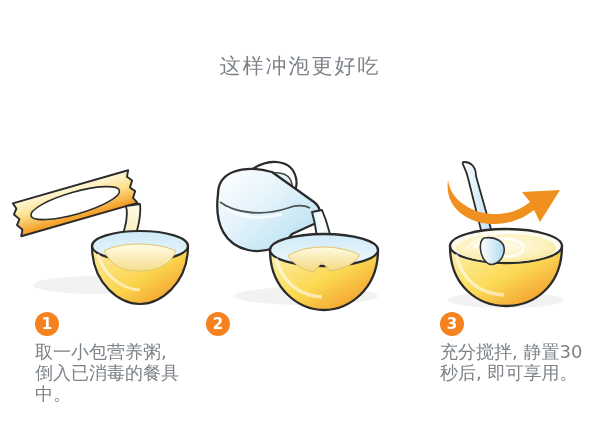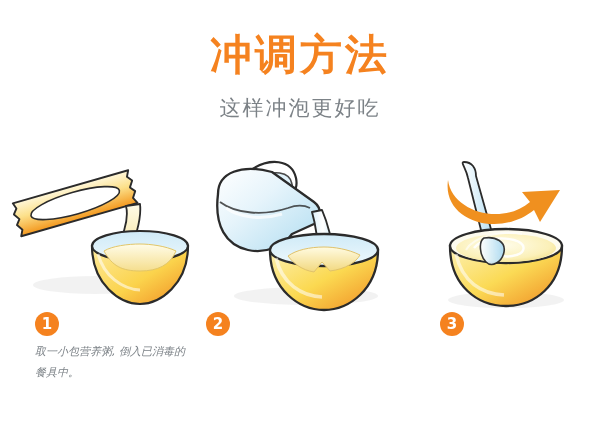--- a/index.html
+++ b/index.html
@@ -74,38 +74,36 @@
     border-radius: 50%;
     background: #F5821F;
     color: #ffffff;
     font-size: 15px;
     font-weight: bold;
     line-height: 24px;
     text-align: center;
     margin-bottom: 5px;
   }
   .step-text {
-    font-size: 11px;
+    font-size: 18px;
     line-height: 21px;
     color: #7C8287;
     letter-spacing: 0px;
-    font-style: italic;
   }
 
   .s1-cap { padding-left: 35px; width: 152px; }
   .s2-cap { padding-left: 10px; width: 208px; }
   .s3-cap { padding-left: 22px; width: 150px; }
 
   .shadow-ellipse { fill: #E8E8E8; opacity: .55; }
 </style>
 </head>
 <body>
 
 <div class="header">
-  <h1 class="main-title">冲调方法</h1>
   <div class="sub-title">这样冲泡更好吃</div>
 </div>
 
 <div class="steps">
 
   <div class="step step-1">
     <div class="art">
       <svg width="196" height="162" viewBox="0 0 196 162" xmlns="http://www.w3.org/2000/svg">
         <defs>
           <linearGradient id="sachetG" x1="0" y1="0" x2="0" y2="1">
@@ -252,16 +250,17 @@
           <path d="M48 100 C56 86 84 80 104 84" fill="none" stroke="#FFFFFF" stroke-width="2" opacity=".6"></path>
           <path d="M38 104 C44 132 64 144 86 145" fill="none" stroke="#FFFFFF" stroke-width="3.5" opacity=".55"></path>
         </g>
 
         <path d="M66 88 C78 86 88 92 86 102 C84 112 74 118 68 112 C62 106 60 92 66 88 Z" fill="url(#spoonG)" stroke="#2B2B2B" stroke-width="1.6" opacity=".95"></path>
       </svg>
     </div>
 
     <div class="caption s3-cap">
       <div class="badge">3</div>
+      <div class="step-text">充分搅拌, 静置30秒后, 即可享用。</div>
     </div>
   </div>
 
 </div>
 
 </body></html>

